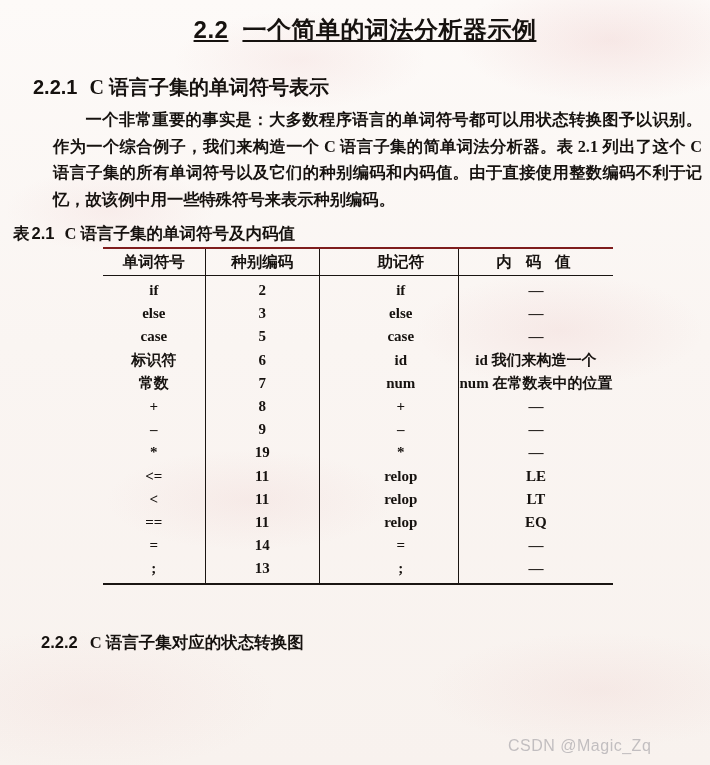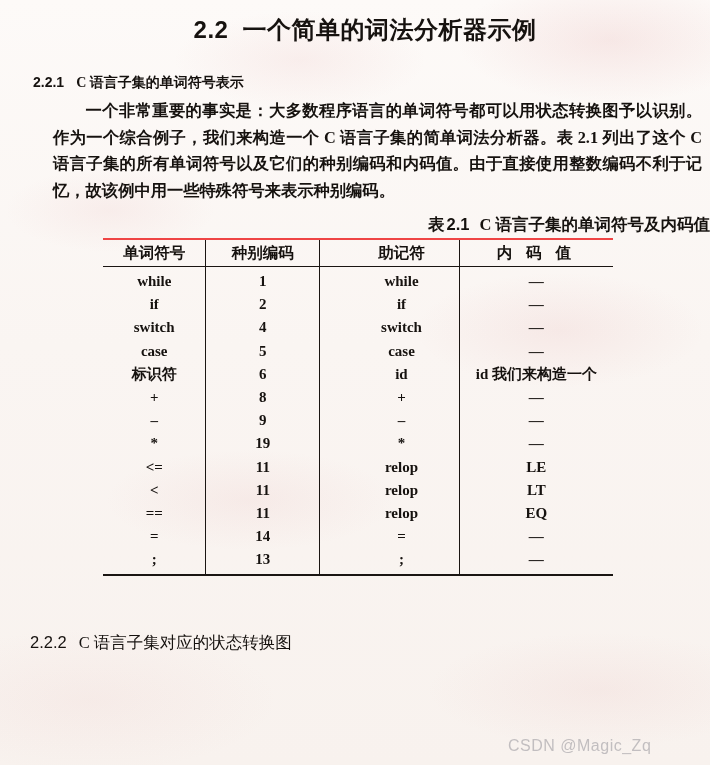--- a/index.html
+++ b/index.html
@@ -35,42 +35,43 @@
     z-index: 2;
   }
 
   .chapter-title {
     text-align: center;
     font-size: 24px;
     font-weight: bold;
     letter-spacing: 0.5px;
     margin: 14px 0 0 0;
     padding-left: 20px;
+    text-decoration: underline;
   }
   .chapter-title .num {
     font-family: "Liberation Sans", "DejaVu Sans", sans-serif;
     font-weight: bold;
     margin-right: 14px;
   }
 
   .section-head {
-    font-size: 14px;
+    font-size: 20px;
     font-weight: bold;
     margin: 28px 0 0 0;
     padding-left: 33px;
   }
   .section-head .num {
     font-family: "Liberation Sans", "DejaVu Sans", sans-serif;
     margin-right: 12px;
   }
   .section-head-2 {
     font-size: 16.5px;
-    font-weight: normal;
+    font-weight: bold;
     margin: 0;
-    padding-left: 30px;
+    padding-left: 41px;
     position: absolute;
     top: 618px;
     left: 0;
   }
   .section-head-2 .num {
     font-family: "Liberation Sans", "DejaVu Sans", sans-serif;
     margin-right: 12px;
   }
 
   .para {
@@ -92,25 +93,25 @@
     padding: 0 4px 0 30px;
     font-size: 16.3px;
     line-height: 27px;
     text-indent: 2em;
     text-align: justify;
     text-justify: inter-ideograph;
     font-weight: bold;
   }
 
   .table-caption {
-    text-align: right;
+    text-align: left;
     font-size: 16.5px;
     font-weight: bold;
     margin: 10px 0 2px 0;
-    padding-left: 20px;
+    padding-left: 13px;
   }
   .table-caption .cap-num {
     font-family: "Liberation Sans", "DejaVu Sans", sans-serif;
     margin: 0 10px 0 2px;
   }
 
   .table-wrap {
     width: 510px;
     margin: 0 0 0 103px;
   }
@@ -123,21 +124,21 @@
   table.lex th,
   table.lex td {
     text-align: center;
     padding: 0;
     line-height: 23.2px;
     border: 0;
   }
   table.lex thead th {
     font-size: 15.5px;
     line-height: 26px;
-    border-top: 2px solid #ef4444;
+    border-top: 2px solid #7f1d1d;
     border-bottom: 1.4px solid #1a1512;
     font-weight: bold;
   }
   table.lex th.c0, table.lex td.c0 { width: 107px; }
   table.lex th.c1, table.lex td.c1 { width: 120px; }
   table.lex th.c2, table.lex td.c2 { width: 120px; padding-left: 24px; }
   table.lex th.c3, table.lex td.c3 { width: 163px; }
   table.lex th.c1, table.lex th.c2, table.lex th.c3,
   table.lex td.c1, table.lex td.c2, table.lex td.c3 {
     border-left: 1.4px solid #1a1512;
@@ -195,50 +196,50 @@
       <thead>
         <tr>
           <th class="c0">单词符号</th>
           <th class="c1">种别编码</th>
           <th class="c2">助记符</th>
           <th class="c3 hdr-spaced">内 码 值</th>
         </tr>
       </thead>
       <tbody>
         <tr>
-          <td class="c0">while</td>
-          <td class="c1">1</td>
-          <td class="c2">while</td>
-          <td class="c3 dash">—</td>
-        </tr>
-        <tr>
           <td class="c0">if</td>
           <td class="c1">2</td>
           <td class="c2">if</td>
           <td class="c3 dash">—</td>
         </tr>
         <tr>
-          <td class="c0">switch</td>
-          <td class="c1">4</td>
-          <td class="c2">switch</td>
+          <td class="c0">else</td>
+          <td class="c1">3</td>
+          <td class="c2">else</td>
           <td class="c3 dash">—</td>
         </tr>
         <tr>
           <td class="c0">case</td>
           <td class="c1">5</td>
           <td class="c2">case</td>
           <td class="c3 dash">—</td>
         </tr>
         <tr>
           <td class="c0">标识符</td>
           <td class="c1">6</td>
           <td class="c2">id</td>
           <td class="c3">id 我们来构造一个</td>
         </tr>
         <tr>
+          <td class="c0">常数</td>
+          <td class="c1">7</td>
+          <td class="c2">num</td>
+          <td class="c3">num 在常数表中的位置</td>
+        </tr>
+        <tr>
           <td class="c0">+</td>
           <td class="c1">8</td>
           <td class="c2">+</td>
           <td class="c3 dash">—</td>
         </tr>
         <tr>
           <td class="c0">–</td>
           <td class="c1">9</td>
           <td class="c2">–</td>
           <td class="c3 dash">—</td>

